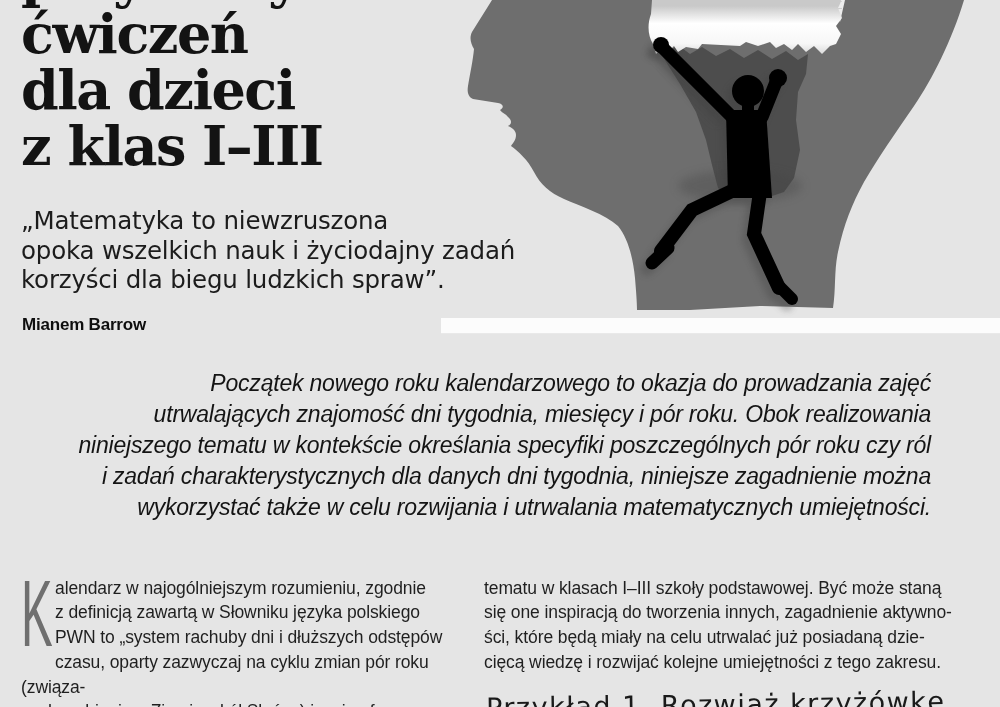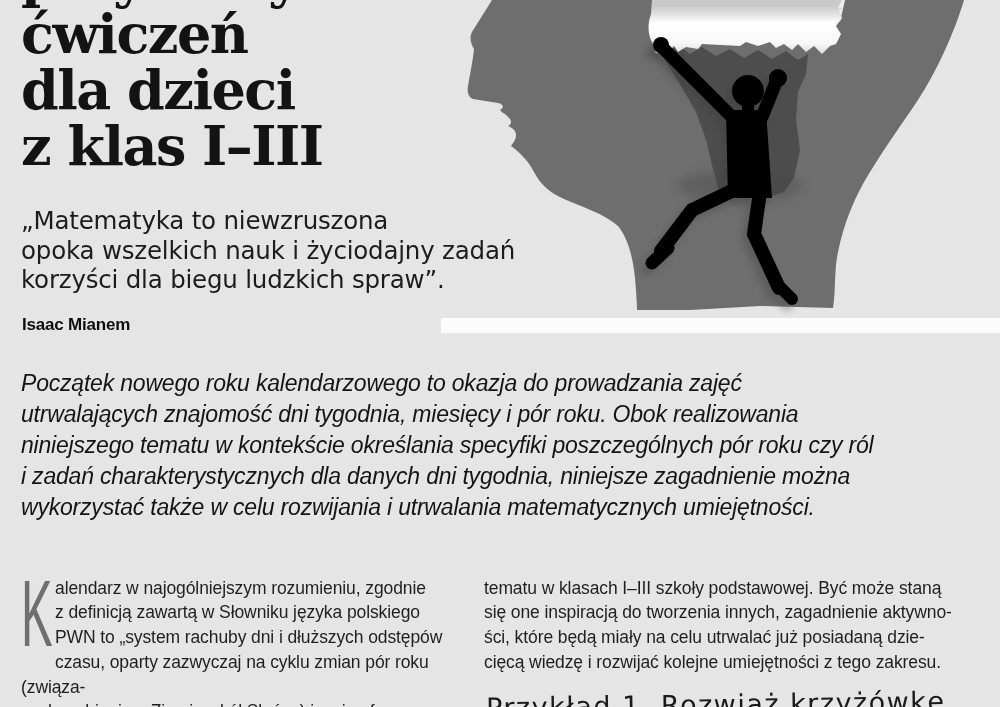--- a/index.html
+++ b/index.html
@@ -23,21 +23,21 @@
     position:absolute;left:22px;top:315px;
     font-size:17px;font-weight:700;color:#0e0e0e;letter-spacing:-0.2px;
   }
   .img-edge{
     position:absolute;left:441px;top:318px;width:559px;height:15px;
     background:#fcfcfc;border-bottom:1px solid #e9e9e9;
   }
   .lead{
     position:absolute;left:21px;top:368px;width:910px;margin:0;
     font-style:italic;font-size:23px;line-height:31px;letter-spacing:-0.2px;
-    color:#141414;white-space:pre-line;
+    color:#141414;white-space:pre-line;text-align:right;
   }
   .col{
     position:absolute;top:551px;
     font-size:17.5px;line-height:24.7px;color:#1f1f1f;
     white-space:pre-line;letter-spacing:-0.1px;
   }
   .col-left{left:21px;width:448px;}
   .col-right{left:484px;width:480px;}
   .dropcap{
     float:left;width:30px;height:72px;margin:3px 4px 0 0;
@@ -150,21 +150,21 @@
   </svg>
 
   <h1 class="title">przykłady
 ćwiczeń
 dla dzieci
 z klas I–III</h1>
 
   <div class="quote">„Matematyka to niewzruszona
 opoka wszelkich nauk i życiodajny zadań
 korzyści dla biegu ludzkich spraw”.</div>
-  <div class="author">Isaac Mianem</div>
+  <div class="author">Mianem Barrow</div>
 
   <div class="img-edge"></div>
 
   <p class="lead">Początek nowego roku kalendarzowego to okazja do prowadzania zajęć
 utrwalających znajomość dni tygodnia, miesięcy i pór roku. Obok realizowania
 niniejszego tematu w kontekście określania specyfiki poszczególnych pór roku czy ról
 i zadań charakterystycznych dla danych dni tygodnia, niniejsze zagadnienie można
 wykorzystać także w celu rozwijania i utrwalania matematycznych umiejętności.</p>
 
   <div class="col col-left">

